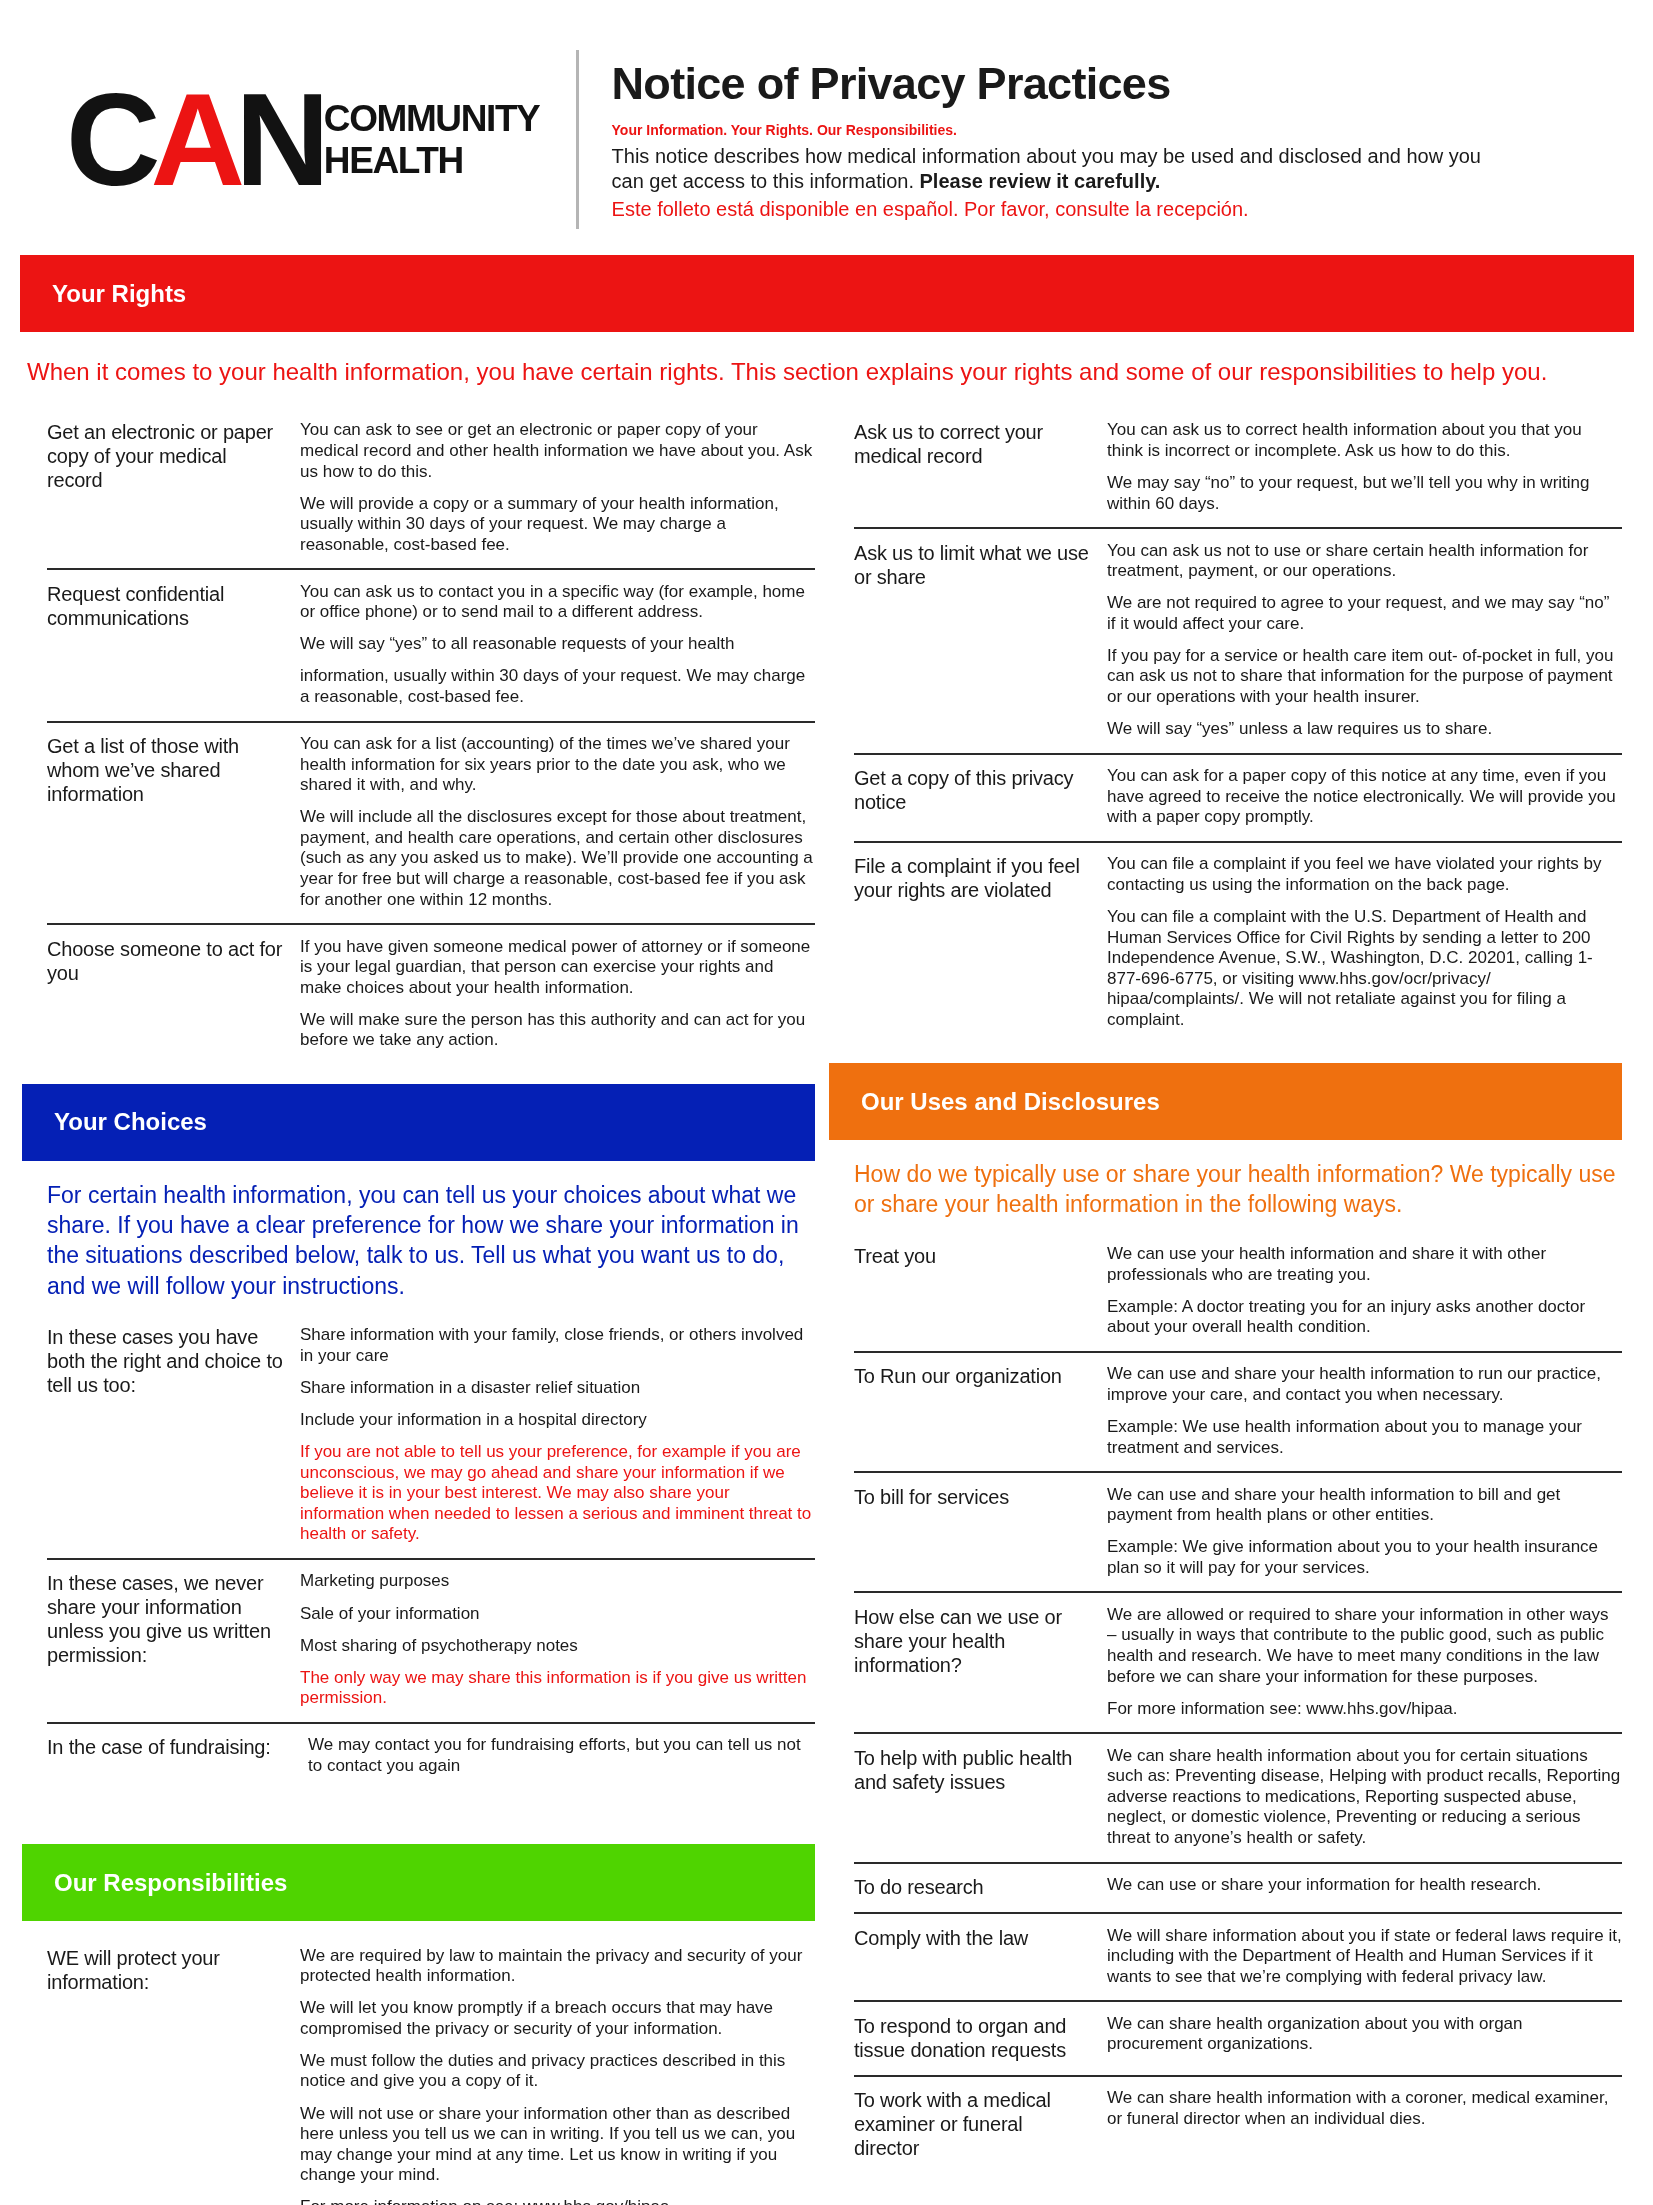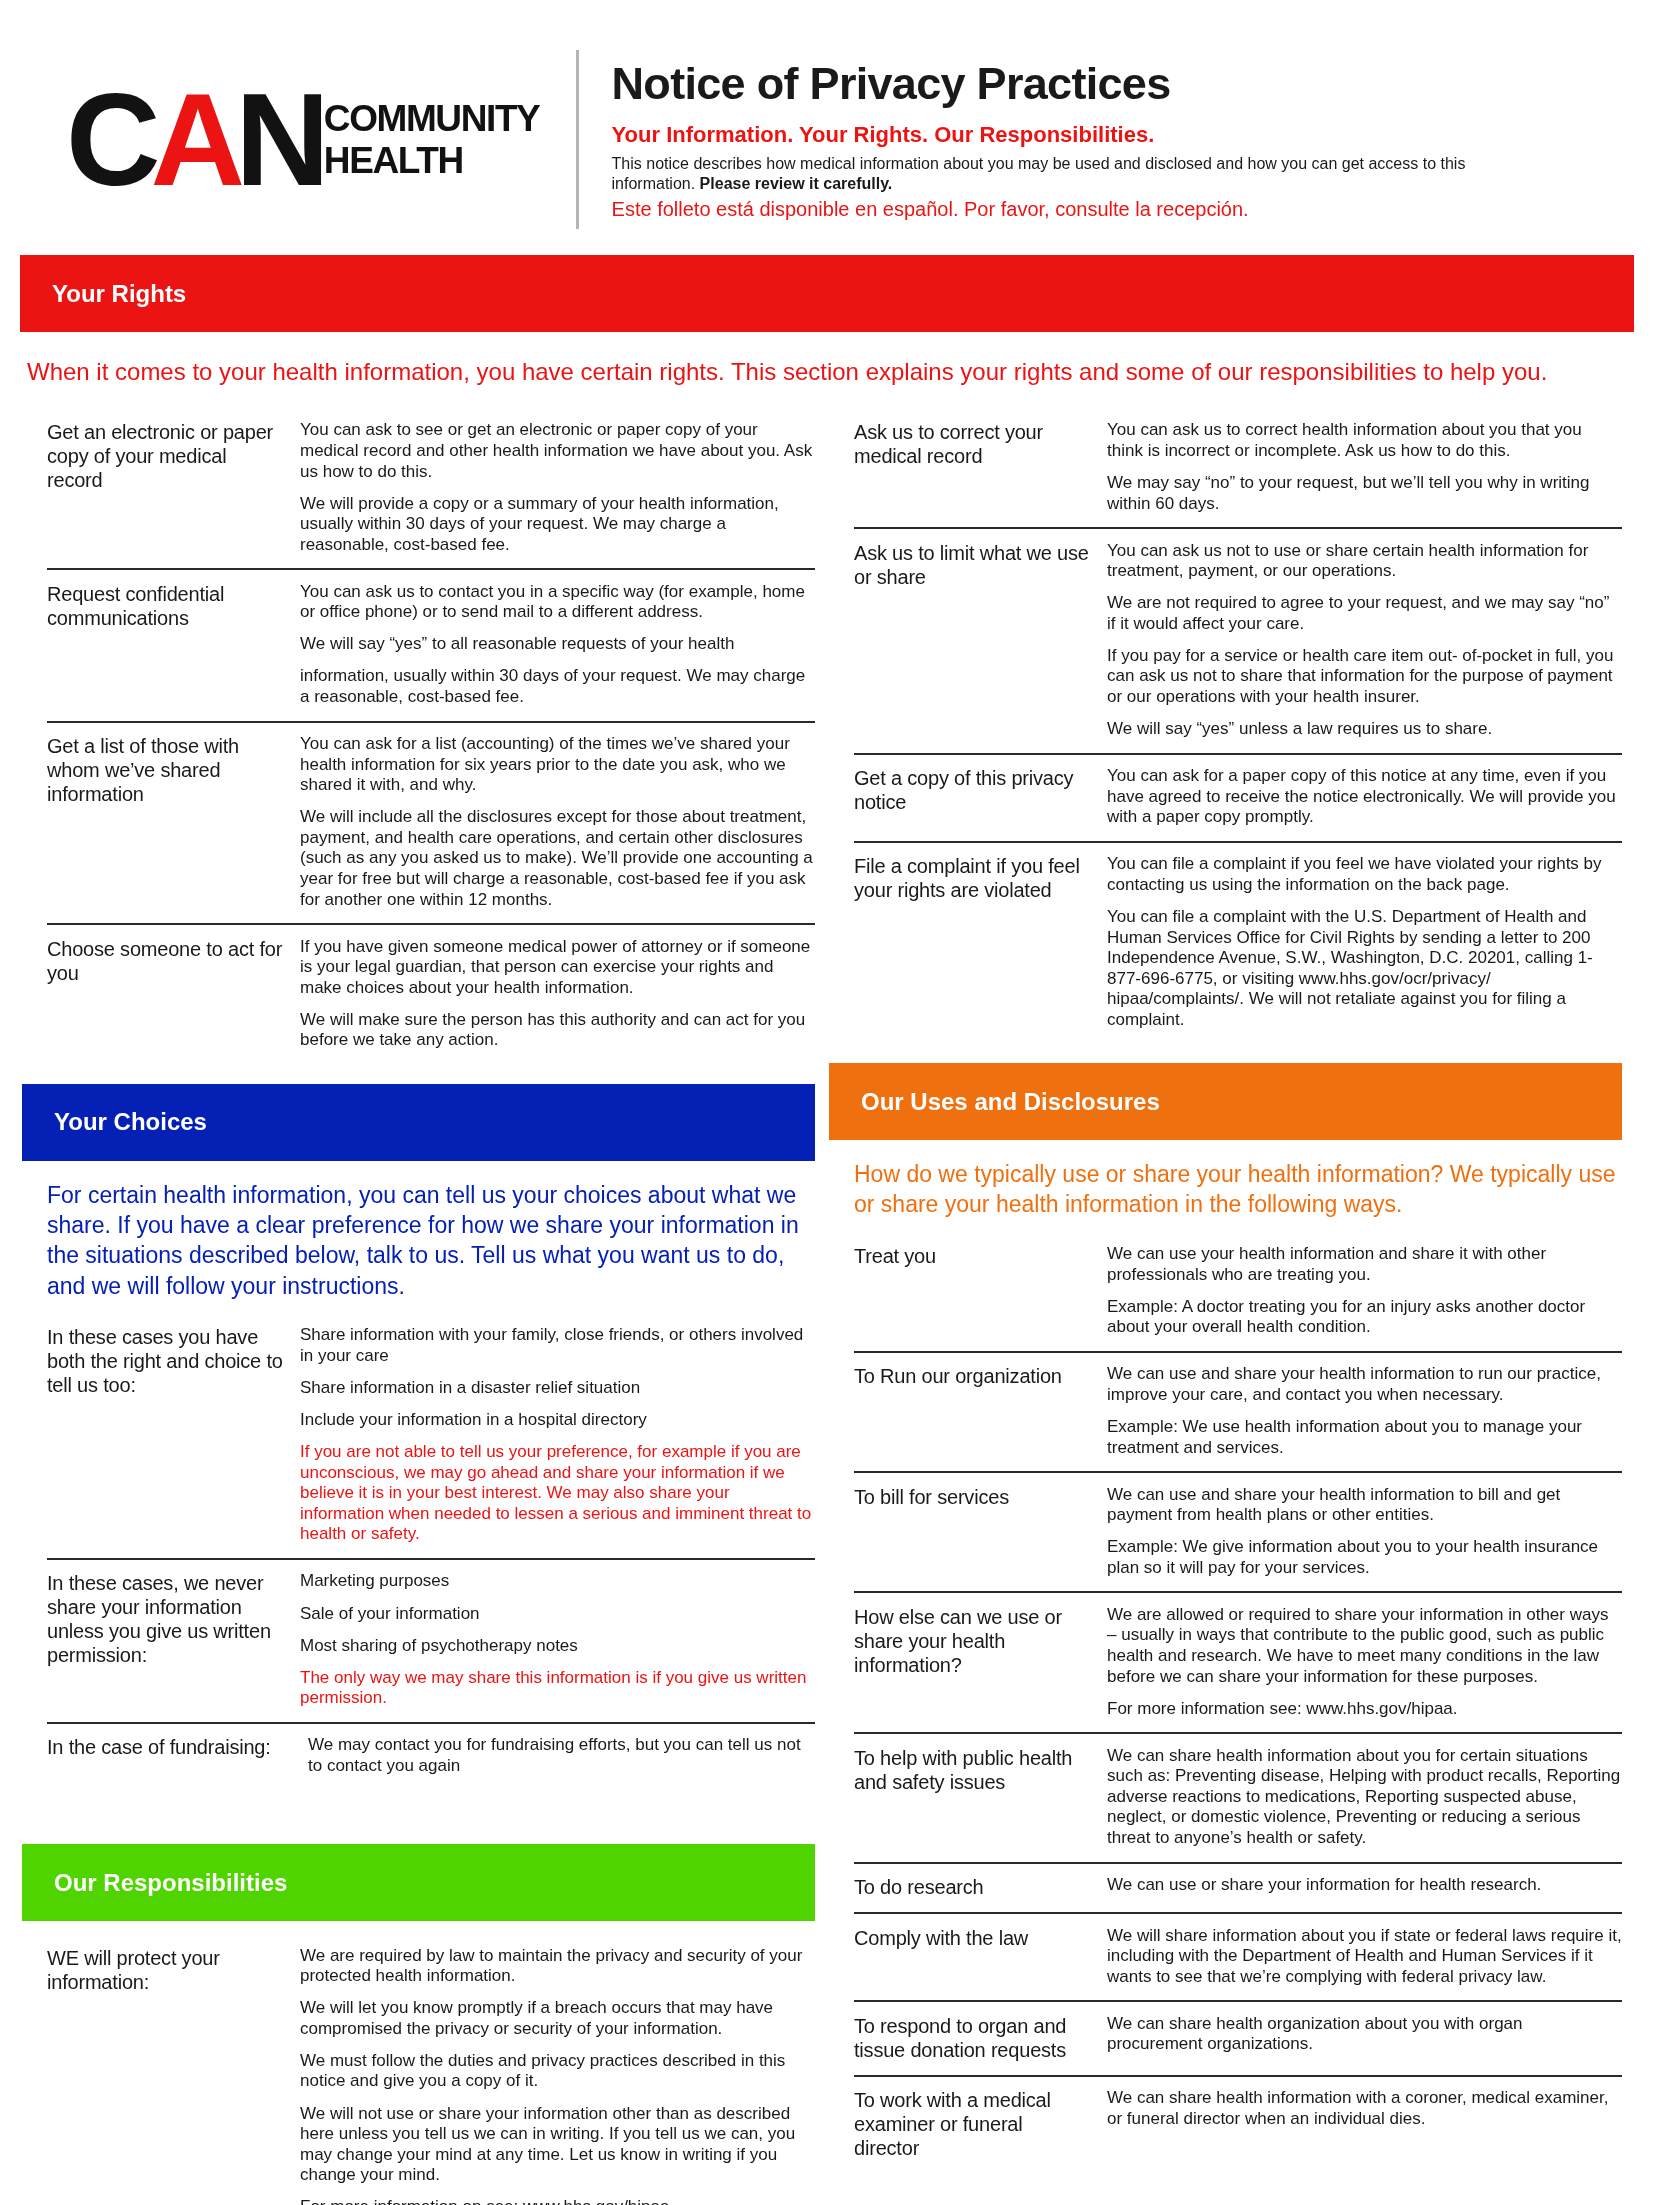--- a/index.html
+++ b/index.html
@@ -13,22 +13,22 @@
     font-family:"Liberation Sans",sans-serif;color:var(--ink);
   }
   
   .header{display:flex;align-items:center;padding:50px 43px 26px 66px;}
   .logo{display:flex;align-items:center;gap:4px;}
   .logo-can{font-size:131px;font-weight:900;letter-spacing:-10px;line-height:.85;color:#121212;}
   .logo-can .logo-a{color:var(--red);}
   .logo-words{font-size:37px;font-weight:700;line-height:1.12;color:#121212;letter-spacing:-1.4px;}
   .header-divider{width:2.2px;height:179px;background:#b5b5b5;margin:0 33px 0 37px;}
   .doc-title{font-size:45px;font-weight:800;letter-spacing:-0.7px;margin-bottom:11.5px;}
-  .doc-subtitle{font-size:22px;font-weight:700;color:var(--red);margin-bottom:5.7px;}
-  .doc-desc{font-size:16px;line-height:1.28;max-width:876px;}
+  .doc-subtitle{font-size:14px;font-weight:700;color:var(--red);margin-bottom:5.7px;}
+  .doc-desc{font-size:20px;line-height:1.28;max-width:876px;}
   .doc-desc b{font-weight:800;}
   .doc-spanish{font-size:20px;color:var(--red);margin-top:2.9px;}
   
   .banner{height:77px;display:flex;align-items:center;padding-left:32px;
           color:#fff;font-size:24px;font-weight:700;}
   .banner-red{background:var(--red);margin:0 20px;}
   .col .banner{margin-left:-25px;width:calc(100% + 25px);}
   .banner-blue{background:var(--blue);margin-top:20px;}
   .banner-orange{background:var(--orange);margin-top:20px;}
   .banner-green{background:var(--green);margin-top:21.5px;padding-left:32px;}

